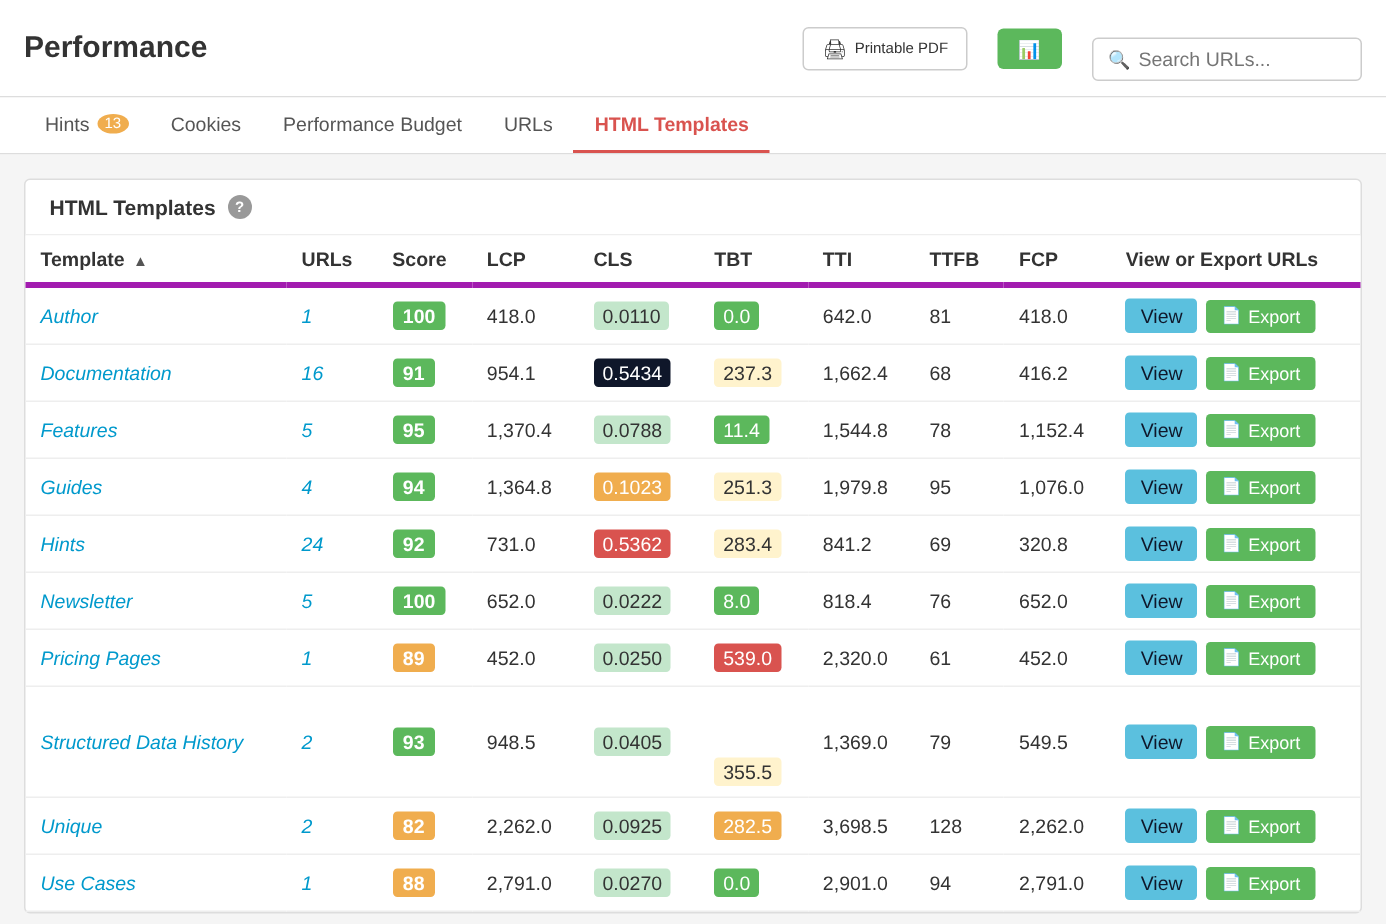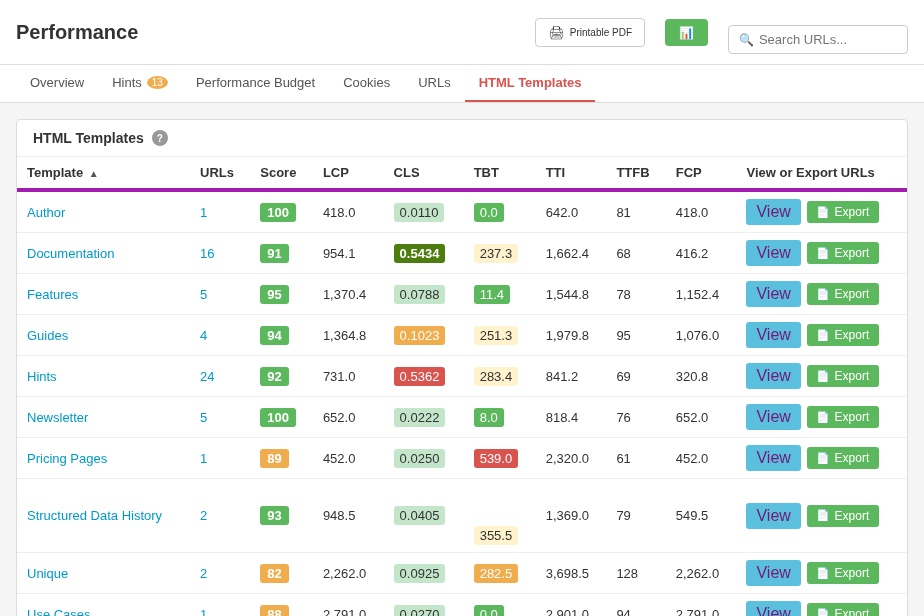--- a/index.html
+++ b/index.html
@@ -19,23 +19,23 @@
 
     .content { padding: 16px; background: #f5f5f5; min-height: 500px; }
     .section { background: #fff; border: 1px solid #ddd; border-radius: 4px; }
     .section-header { padding: 10px 16px; border-bottom: 1px solid #eee; display: flex; align-items: center; gap: 8px; font-size: 14px; font-weight: 600; color: #333; }
     .help-icon { display: inline-flex; align-items: center; justify-content: center; width: 16px; height: 16px; border-radius: 50%; background: #999; color: #fff; font-size: 10px; cursor: pointer; }
 
     table { width: 100%; border-collapse: collapse; }
     th { padding: 8px 10px; text-align: left; font-size: 13px; font-weight: bold; color: #333; border-bottom: 4px solid #a21caf; background: #fff; white-space: nowrap; }
     td { padding: 7px 10px; border-bottom: 1px solid #eee; font-size: 13px; color: #333; white-space: nowrap; }
     .sort-arrow { color: #555; font-size: 10px; margin-left: 2px; }
-    .url-link { color: #0099cc; text-decoration: none; cursor: pointer; }
-
-    .btn-view { background: #5bc0de; border: none; border-radius: 3px; color: #701a75; padding: 4px 10px; cursor: pointer; font-size: 16px; }
+    .url-link { color: #0099cc; text-decoration: none; cursor: pointer; font-style: italic; }
+
+    .btn-view { background: #5bc0de; border: none; border-radius: 3px; color: #0f172a; padding: 4px 10px; cursor: pointer; font-size: 13px; }
     .btn-export-row { background: #5cb85c; border: none; border-radius: 3px; color: #fff; padding: 4px 10px; cursor: pointer; font-size: 12px; display: inline-flex; align-items: center; gap: 4px; }
     .action-cell { display: flex; align-items: center; gap: 6px; }
 
     .printer-icon::before { content: "🖨"; font-size: 13px; }
     .export-icon-white::before { content: "📊"; font-size: 12px; }
     .search-icon-gray::before { content: "🔍"; font-size: 12px; color: #999; }
   </style>
 </head>
 <body>
 
@@ -49,31 +49,28 @@
     <span class="export-icon-white"></span>
   </button>
   <div class="search-box">
     <span class="search-icon-gray"></span>
     <input type="text" placeholder="Search URLs..." style="">
   </div>
 </div>
 
 <div class="tabs">
   <div class="tab">
-    <span>Overview</span>
-  </div>
-  <div class="tab">
     <span>Hints</span>
     <span class="tab-badge">13</span>
   </div>
   <div class="tab">
+    <span>Cookies</span>
+  </div>
+  <div class="tab">
     <span>Performance Budget</span>
-  </div>
-  <div class="tab">
-    <span>Cookies</span>
   </div>
   <div class="tab">
     <span>URLs</span>
   </div>
   <div class="tab active">
     <span>HTML Templates</span>
   </div>
 </div>
 
 <div class="content">
@@ -136,21 +133,21 @@
       <a class="url-link">Documentation</a>
     </td>
     <td>
       <a class="url-link">16</a>
     </td>
     <td>
       <span style="background:#5cb85c;color:#fff;border-radius:3px;padding:2px 7px;display:inline-block;font-weight:bold;">91</span>
     </td>
     <td>954.1</td>
     <td>
-      <span style="background:#4d7c0f;color:#fff;border-radius:3px;padding:2px 6px;display:inline-block;font-weight:bold;">0.5434</span>
+      <span style="background:#0f172a;color:#fff;border-radius:3px;padding:2px 6px;display:inline-block;">0.5434</span>
     </td>
     <td>
       <span style="background:#fff3cd;color:#333;border-radius:3px;padding:2px 6px;display:inline-block;">237.3</span>
     </td>
     <td>1,662.4</td>
     <td>68</td>
     <td>416.2</td>
     <td>
       <div class="action-cell">
         <button class="btn-view">View</button>

